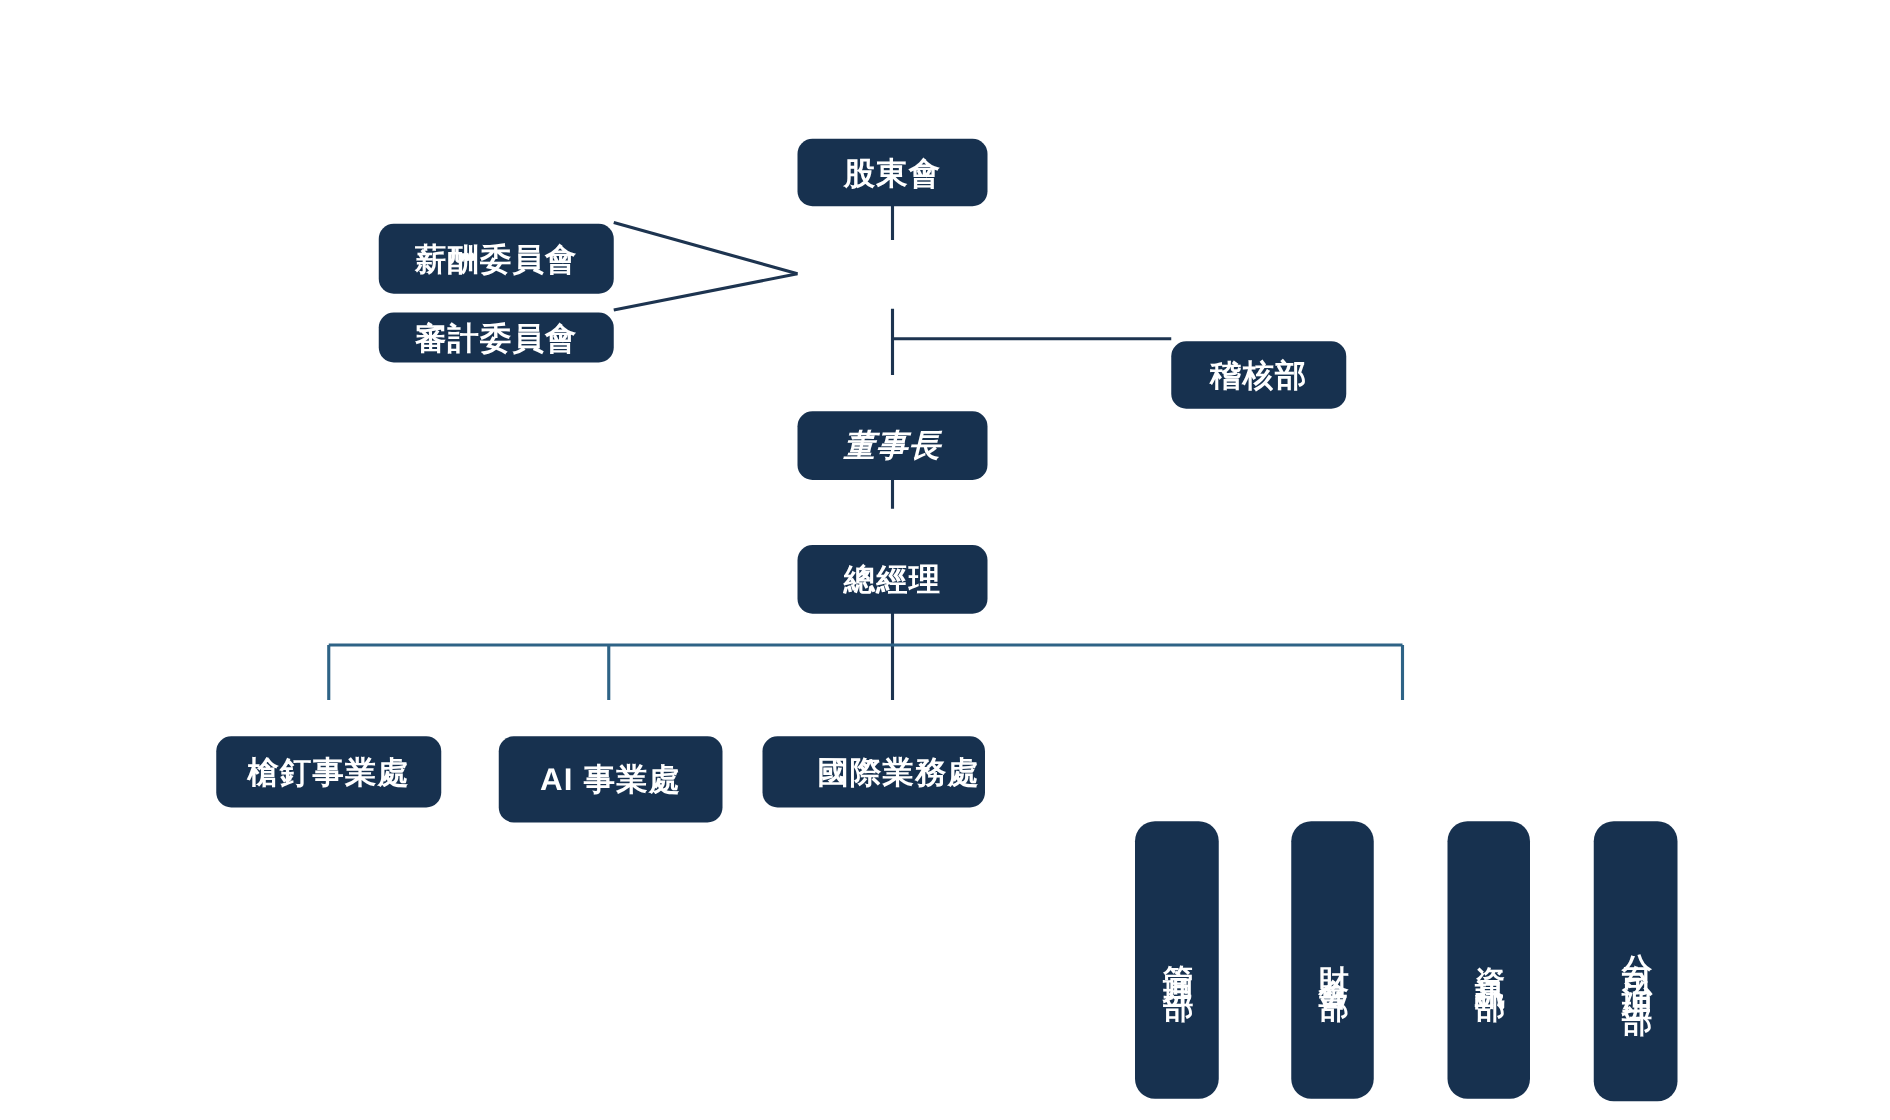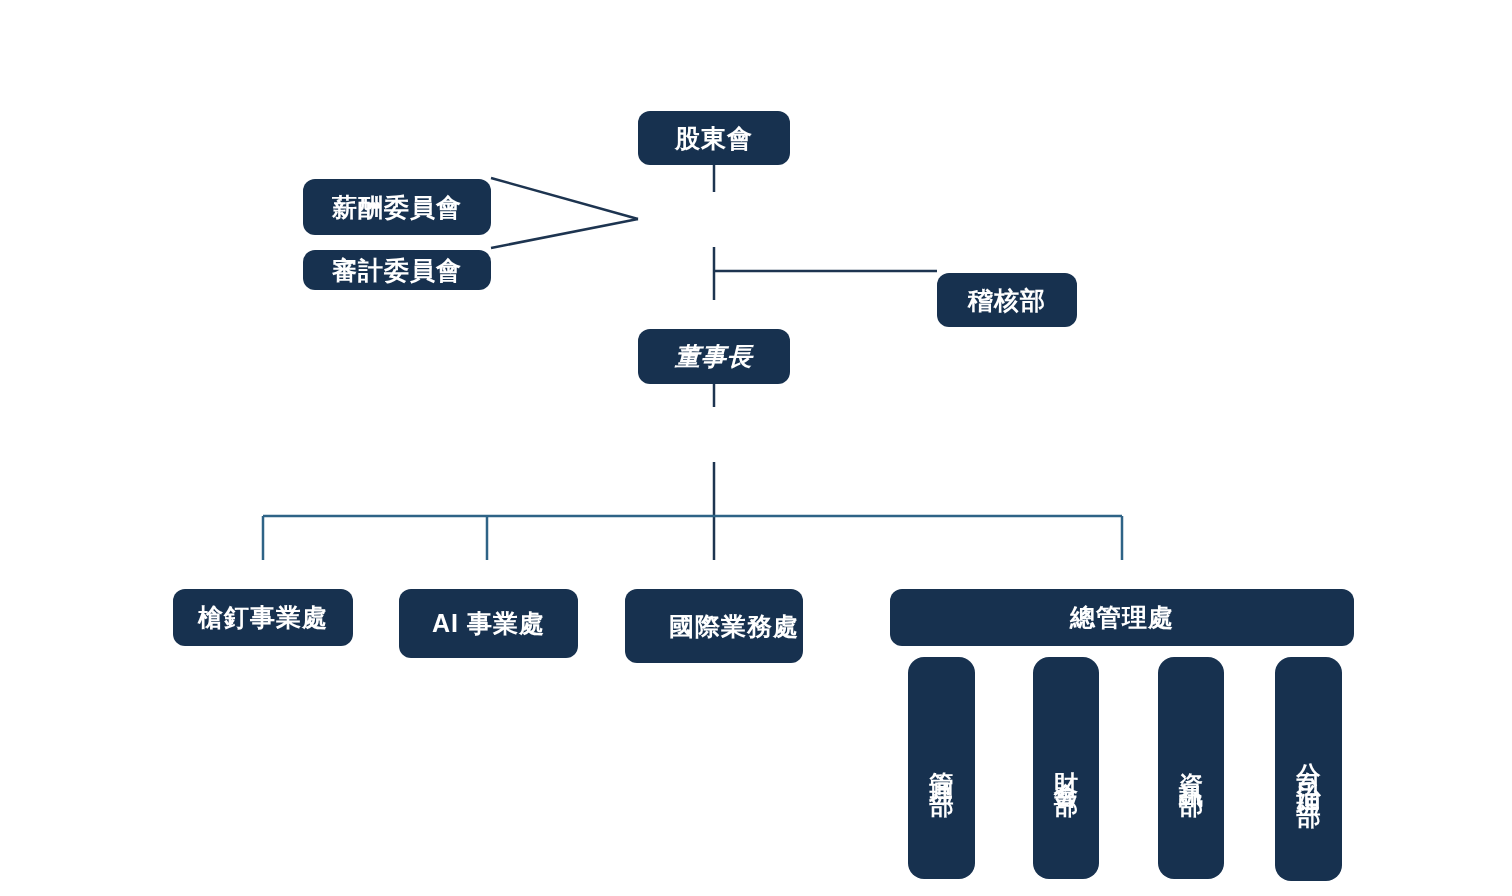--- a/index.html
+++ b/index.html
@@ -52,21 +52,21 @@
   
   .n-shareholders       {left:638px;  top:82px;  width:152px; height:54px;}
   .n-compensation       {left:303px;  top:150px; width:188px; height:56px;}
   .n-audit-committee    {left:303px;  top:221px; width:188px; height:40px;}
   .n-board              {left:638px;  top:192px; width:152px; height:55px;}
   .n-audit-dept         {left:937px;  top:244px; width:140px; height:54px;}
   .n-chairman           {left:638px;  top:300px; width:152px; height:55px;font-style:italic;}
   .n-general-manager    {left:638px;  top:407px; width:152px; height:55px;}
   .n-nail-division      {left:173px;  top:560px; width:180px; height:57px;font-family:Liberation Serif, serif;}
   .n-ai-division        {left:399px;  top:560px; width:179px; height:69px;}
-  .n-intl-division      {left:625px;  top:560px; width:178px; height:74px;padding-left:40px;}
+  .n-intl-division      {left:610px;  top:560px; width:178px; height:57px;padding-left:40px;}
   .n-general-admin      {left:890px;  top:560px; width:464px; height:57px;}
   .n-management-dept    {left:908px;  top:628px; width:67px;  height:222px;}
   .n-finance-dept       {left:1033px; top:628px; width:66px;  height:222px;}
   .n-information-dept   {left:1158px; top:628px; width:66px;  height:222px;}
   .n-governance-dept    {left:1275px; top:628px; width:67px;  height:224px;}
   line.dark {stroke:var(--line-dark);  stroke-width:2.5;}
   line.light{stroke:var(--line-light); stroke-width:2.5;}
 </style>
 </head>
 <body>
@@ -101,36 +101,36 @@
 
 
   <div class="node n-audit-dept">
     <span>稽核部</span>
   </div>
 
   <div class="node n-chairman">
     <span>董事長</span>
   </div>
 
+  <div class="node n-general-manager">
+    <span>總經理</span>
+  </div>
 
   <div class="node n-nail-division">
     <span>槍釘事業處</span>
   </div>
 
   <div class="node n-ai-division">
     <span>AI 事業處</span>
   </div>
 
   <div class="node n-intl-division">
     <span>國際業務處</span>
   </div>
 
-  <div class="node n-general-admin">
-    <span>總管理處</span>
-  </div>
 
   <div class="node vertical n-management-dept">
     <span>管理部</span>
   </div>
 
   <div class="node vertical n-finance-dept">
     <span>財會部</span>
   </div>
 
   <div class="node vertical n-information-dept">

